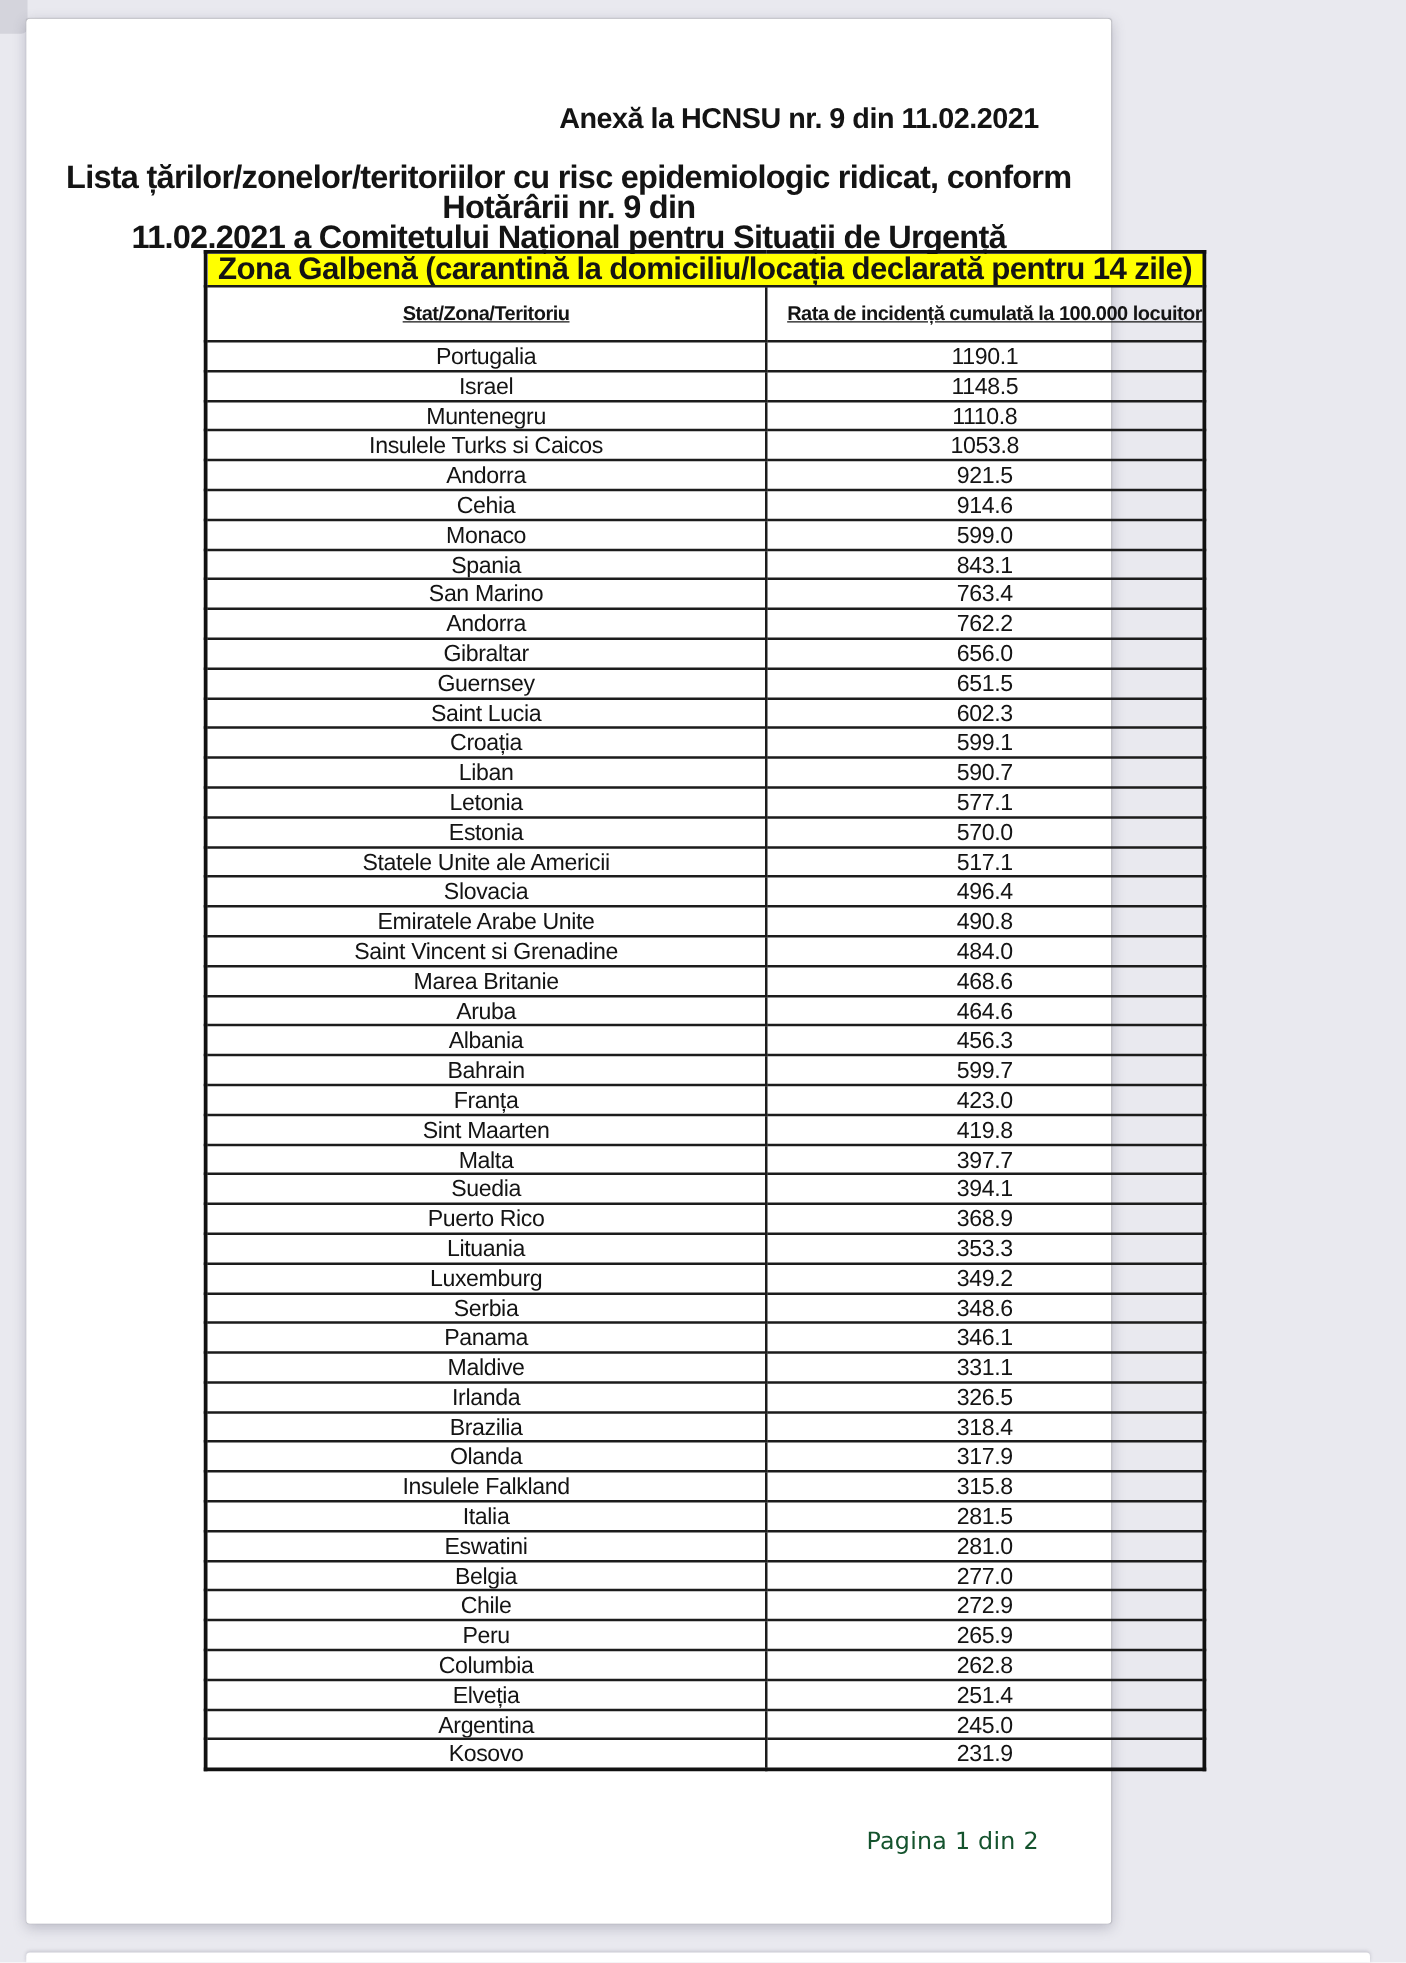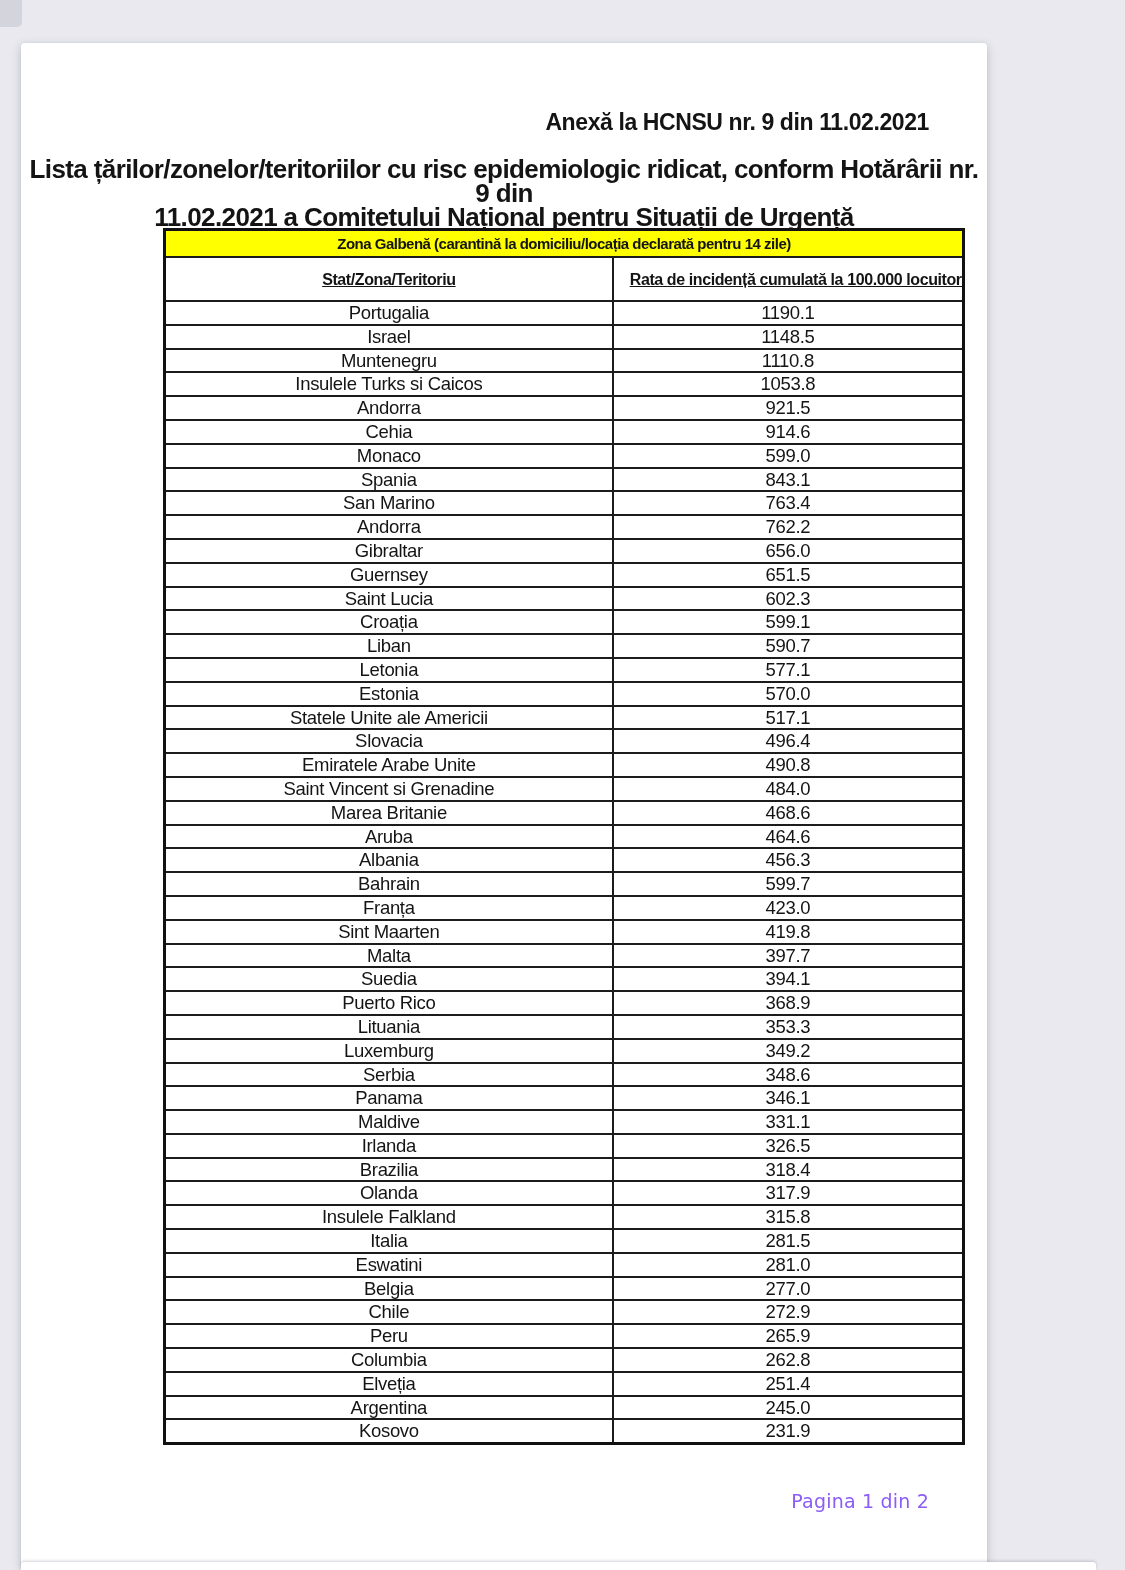--- a/index.html
+++ b/index.html
@@ -16,25 +16,24 @@
     background:var(--canvas-bg);
     font-family:"Liberation Sans",sans-serif;
     color:var(--text-col);
     overflow:hidden;
   }
   .corner-artifact{
     position:absolute;left:0;top:0;width:22px;height:27px;
     background:#d4d4dc;border-radius:0 0 5px 0;
   }
   .page{
-    position:absolute;left:21px;top:15px;width:966px;height:1524px;
+    position:absolute;left:21px;top:15px;width:868px;height:1524px;
     background:var(--page-bg);
     border-radius:3px;
     box-shadow:0 3px 10px rgba(70,70,95,.28),0 0 1px rgba(0,0,0,.2);
-    margin-top:28px;
   }
   .annex-note{
     position:absolute;top:66px;right:58px;
     font-size:23px;font-weight:bold;letter-spacing:-0.4px;
     white-space:nowrap;
   }
   .doc-title{
     position:absolute;top:114px;left:0;width:100%;
     text-align:center;font-weight:bold;font-size:26px;
     letter-spacing:-0.6px;line-height:24px;
@@ -46,39 +45,39 @@
   }
   .risk-table th,.risk-table td{
     border:2px solid var(--border-col);
     text-align:center;vertical-align:middle;
     overflow:hidden;white-space:nowrap;
   }
   .col-country{width:56.1%;}
   .col-rate{width:43.9%;}
   .banner-cell{
     background:var(--banner-bg);
-    font-size:15px;font-weight:bold;letter-spacing:-0.5px;
+    font-size:25px;font-weight:bold;letter-spacing:-0.5px;
     height:27px;line-height:25px;
   }
   .header-cell{
     font-size:16px;font-weight:bold;letter-spacing:-0.4px;
     height:44px;line-height:21px;
     white-space:normal;
     padding:0 16px;
     text-decoration:underline;
   }
   .risk-table tbody td{
     font-size:18.5px;letter-spacing:-0.3px;
     height:21.8px;line-height:21.8px;
     padding:0 6px;
   }
   .page-indicator{
     position:absolute;top:1447px;right:58px;
     font-family:"DejaVu Sans",sans-serif;
-    font-size:19px;color:#8b5cf6;letter-spacing:0.2px;
+    font-size:19px;color:#14532d;letter-spacing:0.2px;
     white-space:nowrap;
   }
   .next-page-edge{
     position:absolute;left:21px;top:1562px;width:1075px;height:8px;
     background:#ffffff;border-radius:3px 3px 0 0;
     box-shadow:0 -1px 3px rgba(70,70,95,.25);
   }
 </style>
 </head>
 <body>

